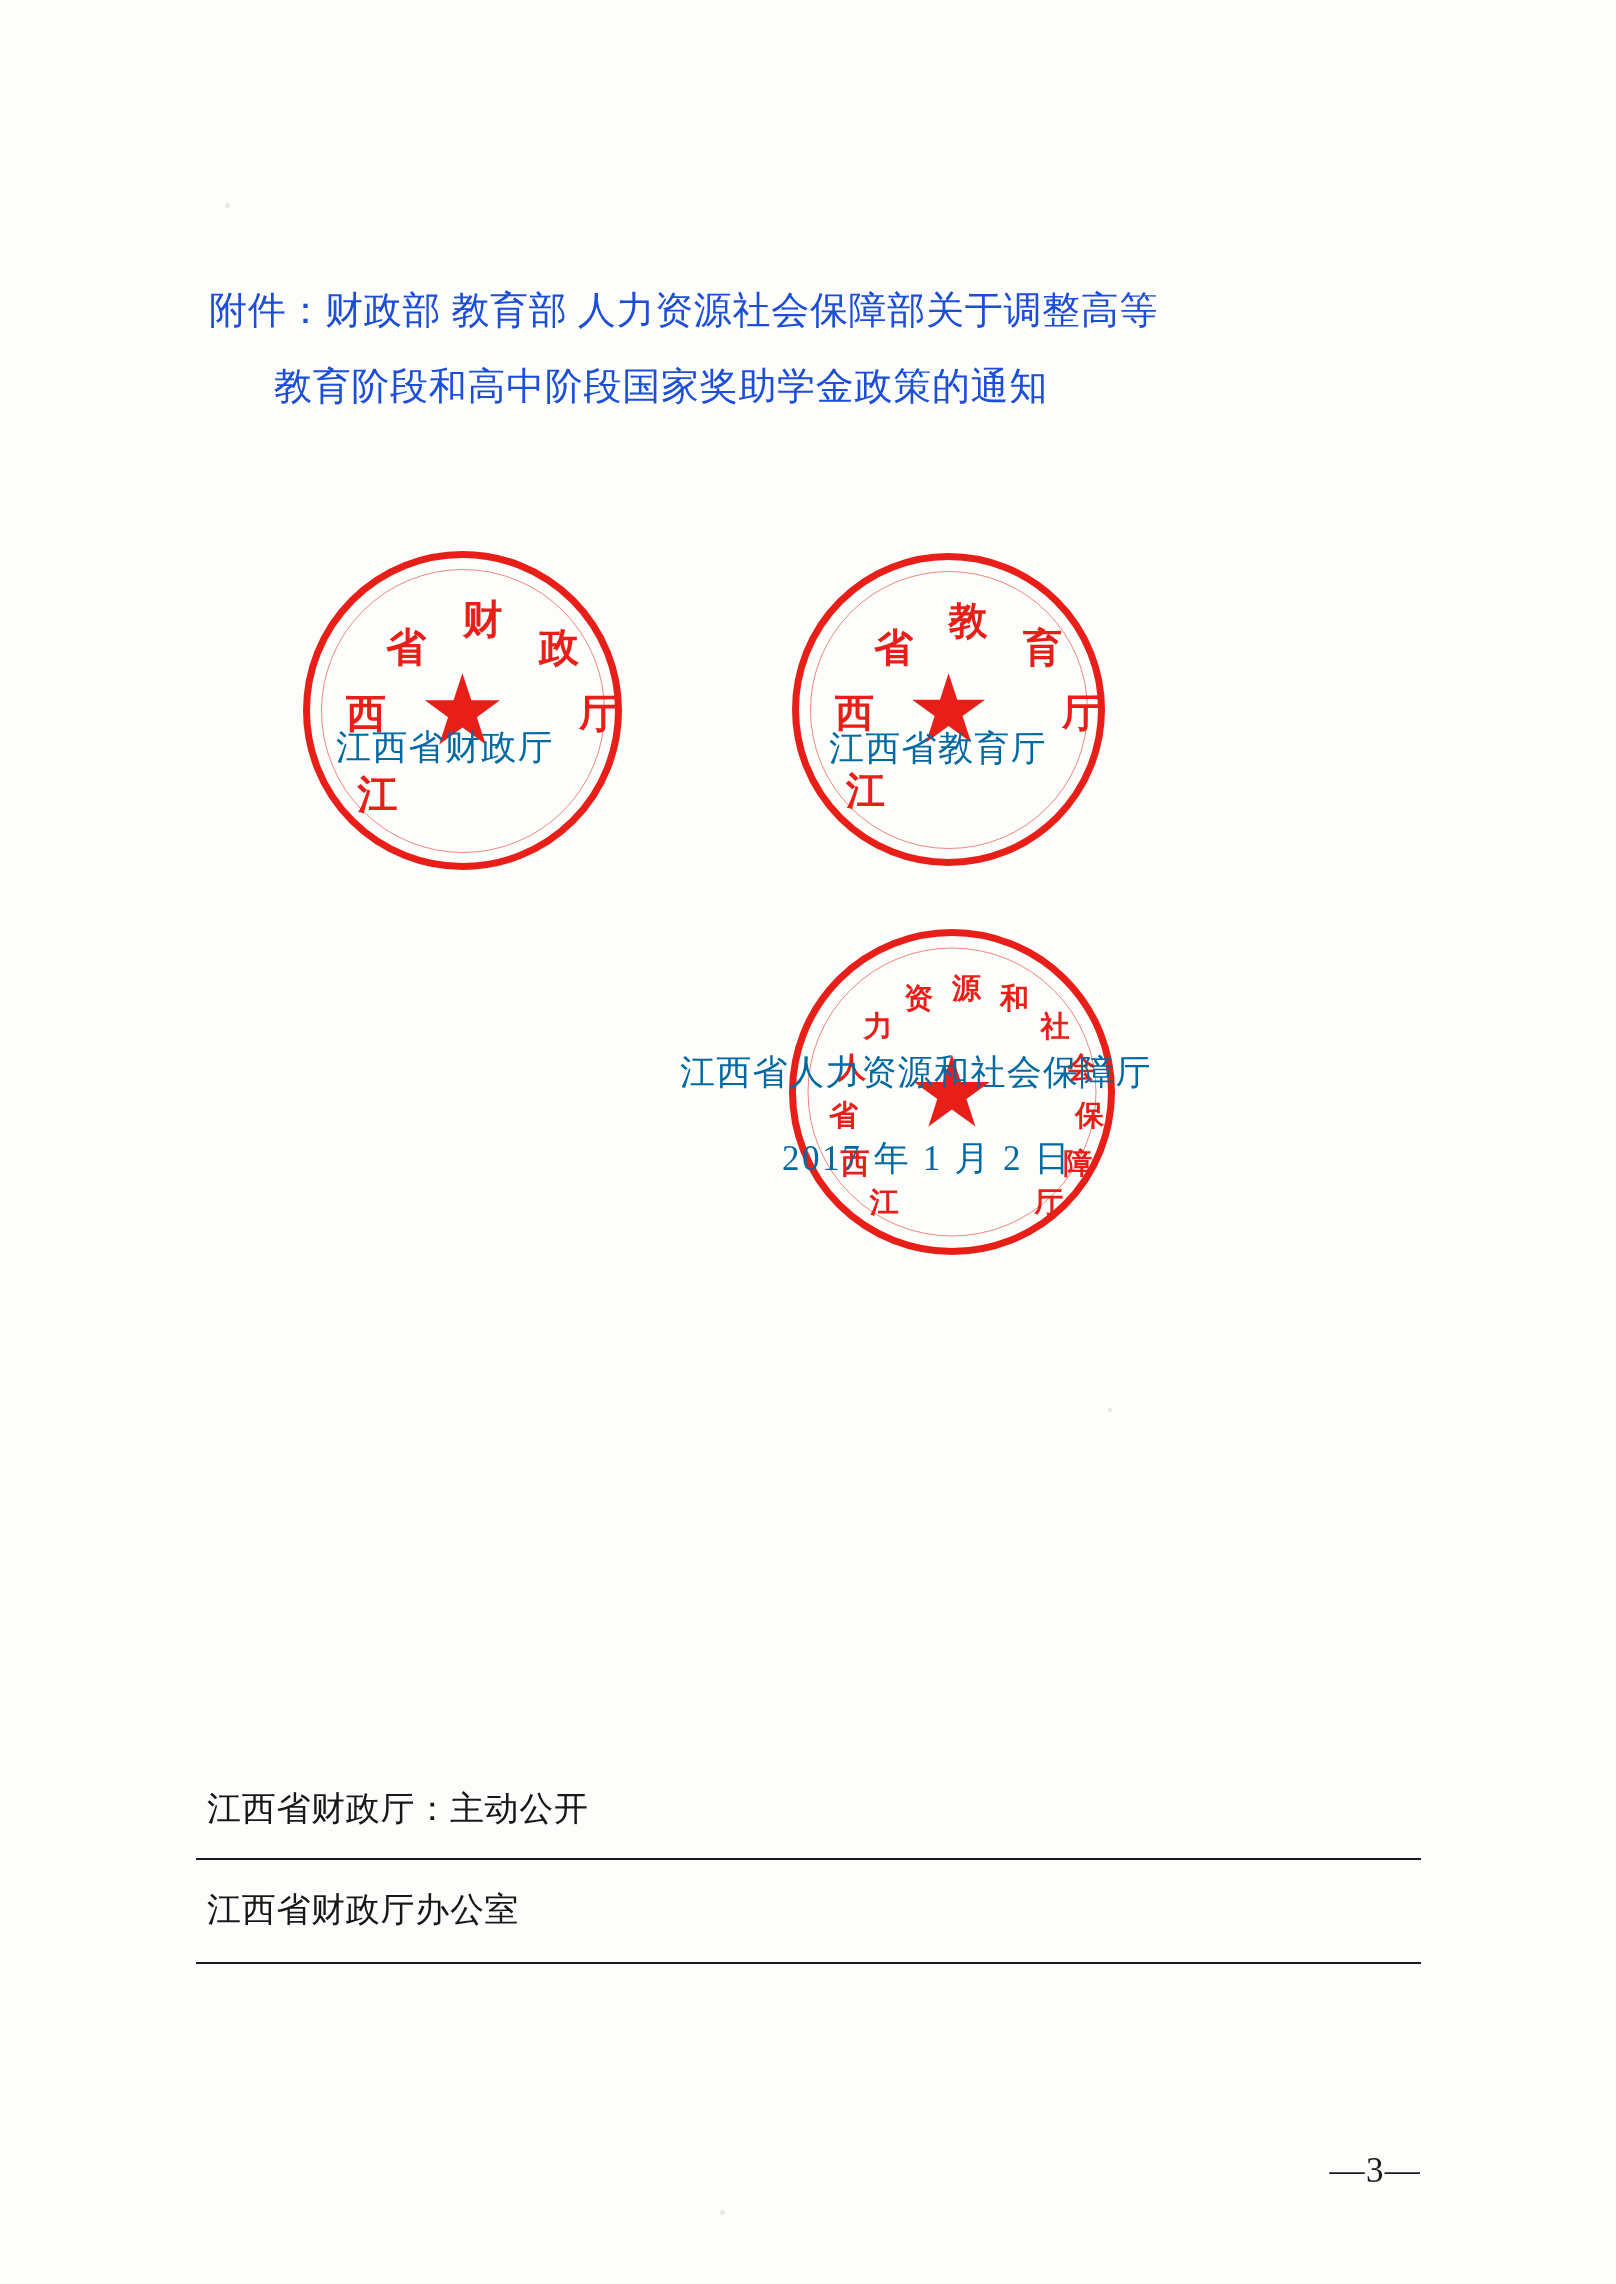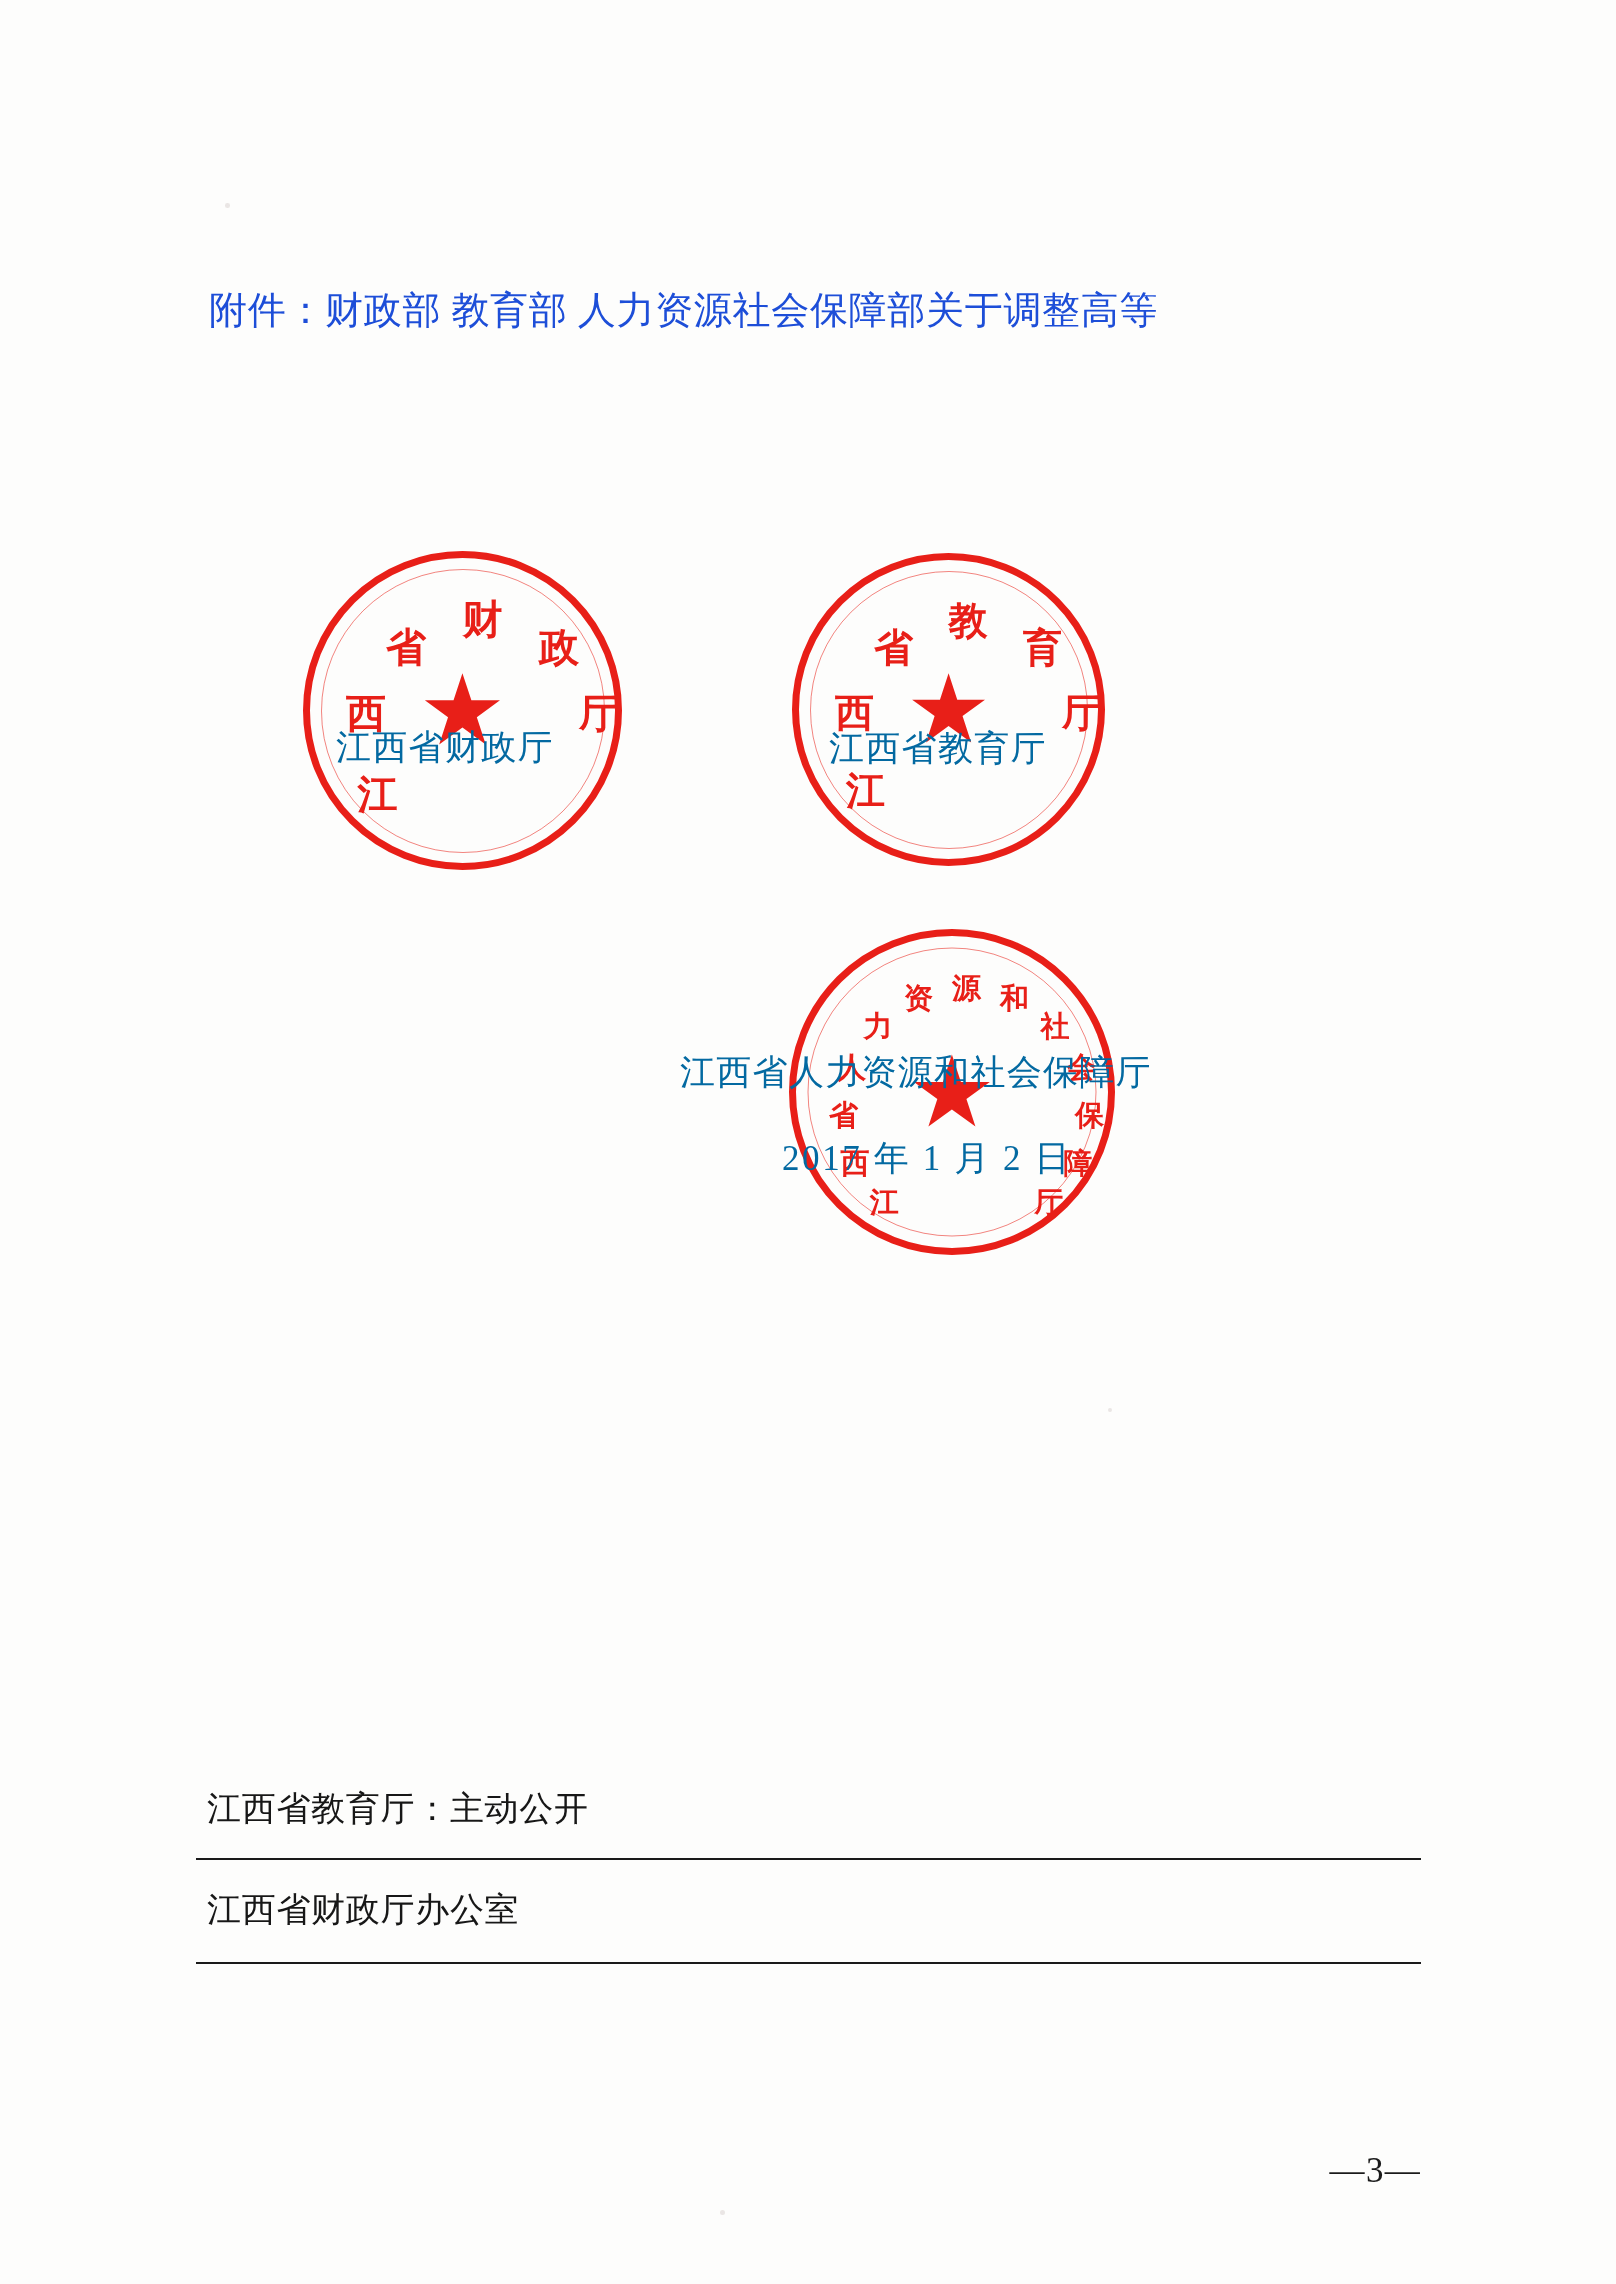--- a/index.html
+++ b/index.html
@@ -176,20 +176,21 @@
     border-radius: 50%;
   }
 </style>
 </head>
 <body>
 
 <div class="page">
 
   <div class="attachment">
     <div>附件：财政部  教育部  人力资源社会保障部关于调整高等</div>
+    <div class="line2">教育阶段和高中阶段国家奖助学金政策的通知</div>
   </div>
 
   <div class="seal seal-ring" id="seal-finance">
     <div class="inner-ring"></div>
     <div class="star">★</div>
     <div class="seal-text-ring">
       <span class="seal-char" style="transform: rotate(-118deg) translateY(-119px) rotate(118deg); font-size:40px;">江</span>
       <span class="seal-char" style="transform: rotate(-78deg) translateY(-119px) rotate(78deg); font-size:40px;">西</span>
       <span class="seal-char" style="transform: rotate(-40deg) translateY(-119px) rotate(40deg); font-size:40px;">省</span>
       <span class="seal-char" style="transform: rotate(0deg) translateY(-119px) rotate(0deg); font-size:40px;">财</span>
@@ -230,21 +231,21 @@
       <span class="seal-char" style="transform: rotate(138deg) translateY(-123px) rotate(-138deg); font-size:29px;">厅</span>
     </div>
   </div>
 
   <div class="sig" id="sig-finance">江西省财政厅</div>
   <div class="sig" id="sig-education">江西省教育厅</div>
   <div class="sig" id="sig-hr">江西省人力资源和社会保障厅</div>
   <div class="sig" id="sig-date">2017 年 1 月 2 日</div>
 
   <div class="disclosure">
-    <span>江西省教育厅：</span><span>主动公开</span>
+    <span>江西省财政厅：</span><span>主动公开</span>
   </div>
 
   <div class="rule" id="rule-top"></div>
 
   <div class="footer-row">
     <span class="left">江西省财政厅办公室</span>
   </div>
 
   <div class="rule" id="rule-bottom"></div>
 

